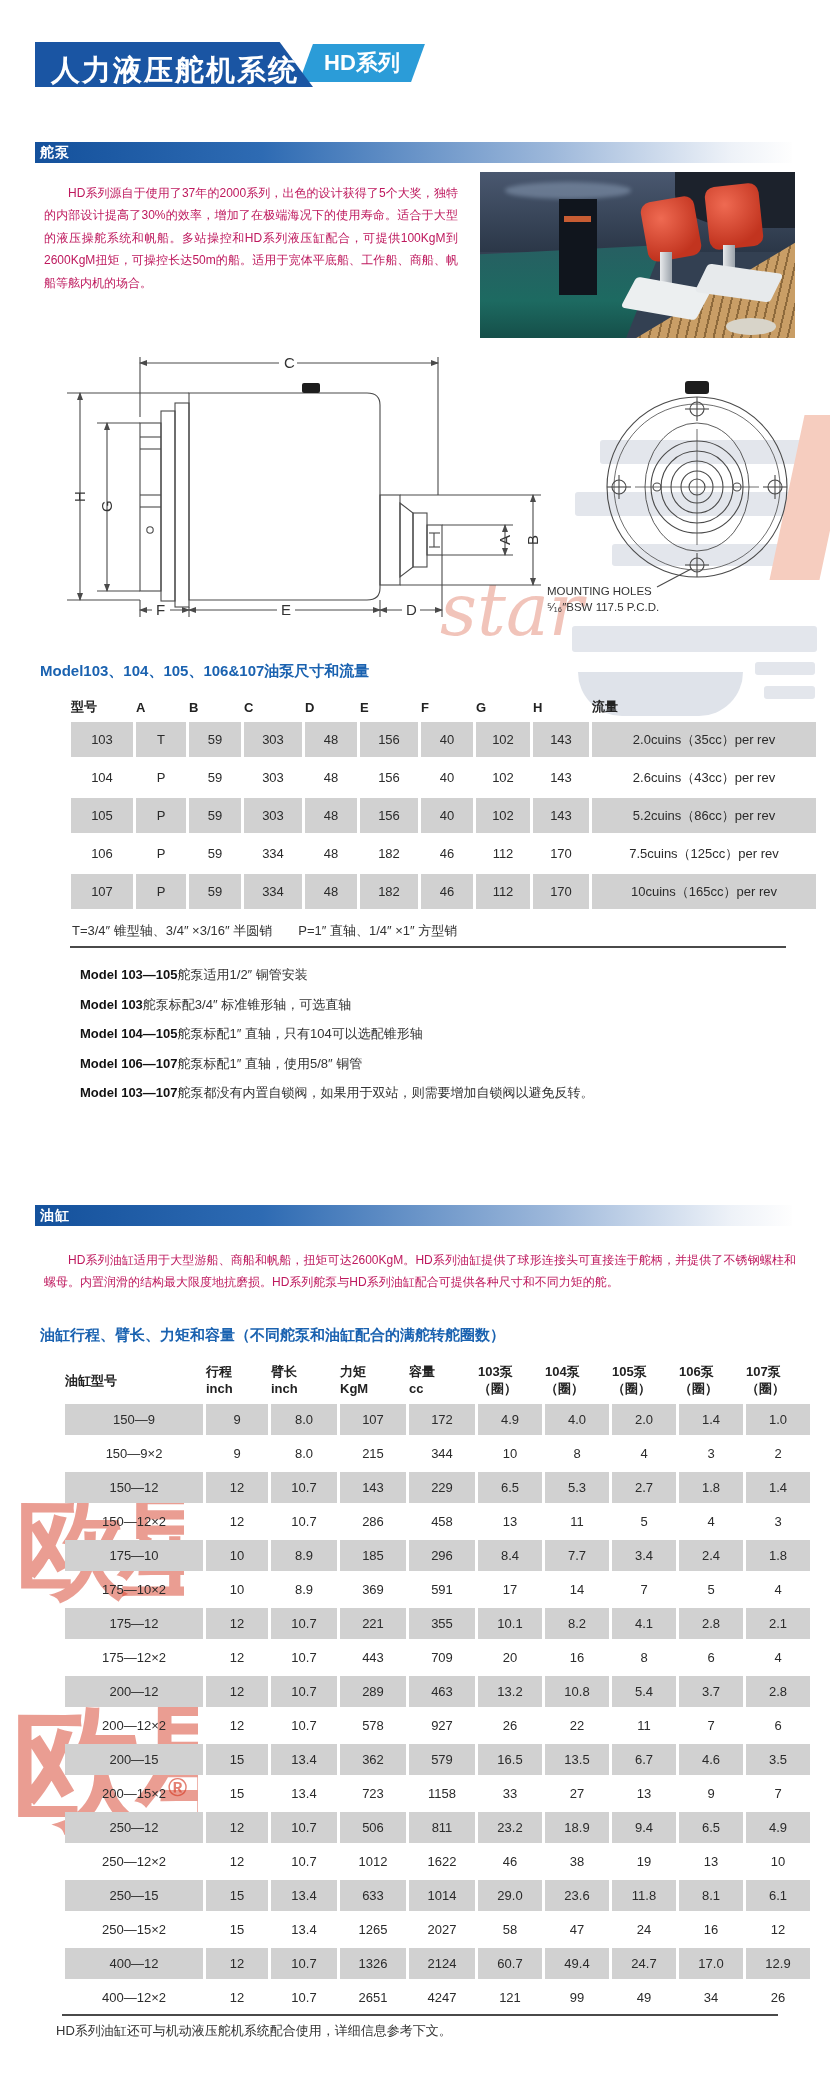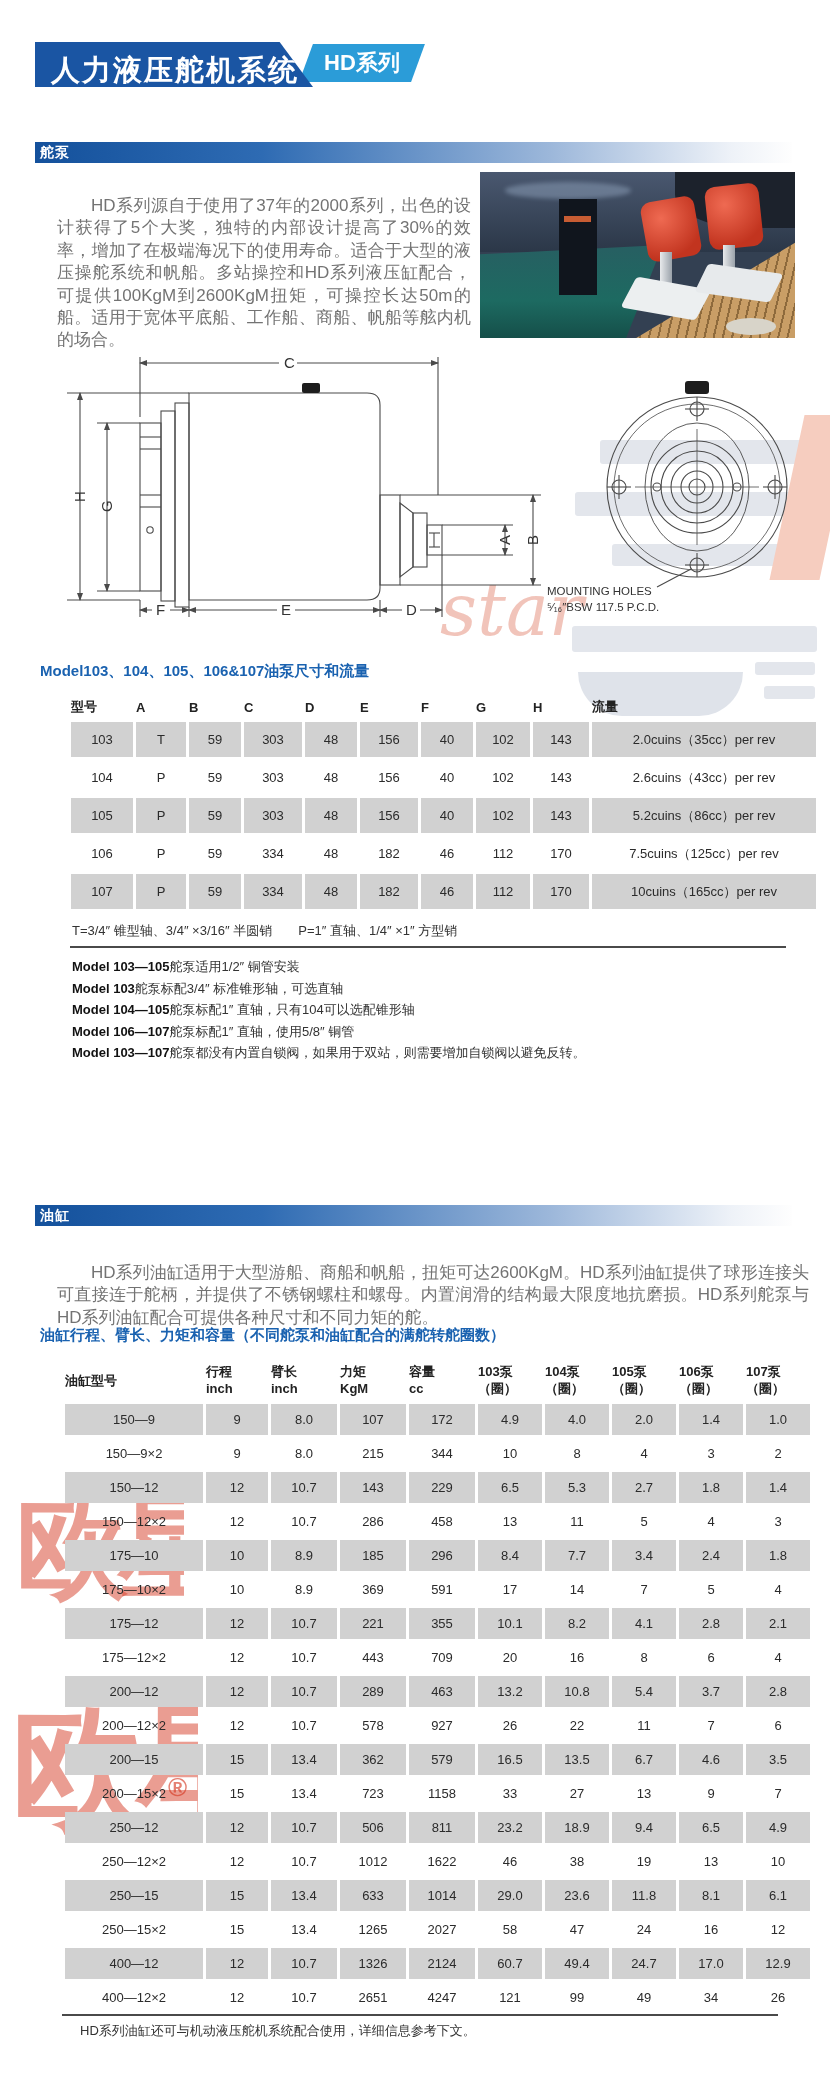--- a/index.html
+++ b/index.html
@@ -16,22 +16,22 @@
     transform:skewX(-20deg);z-index:2;}
   .series-badge span{display:block;transform:skewX(20deg);color:#fff;font-size:22px;
     font-weight:bold;text-align:center;line-height:38px;}
 
   
   .section-bar{left:35px;width:757px;height:21px;z-index:3;
     background:linear-gradient(90deg,#14519c 0%,#2e6bb3 30%,#9cb7da 68%,#eef2f8 92%,#fefefe 100%);}
   .section-bar span{display:block;color:#fff;font-size:14px;font-weight:bold;
     line-height:21px;padding-left:5px;letter-spacing:1px;}
 
-  .intro{font-size:17px;line-height:22.4px;text-align:justify;color:#737373;
-    text-indent:2em;margin:17px;z-index:2;}
+  .intro{font-size:12px;line-height:22.4px;text-align:justify;color:#be185d;
+    text-indent:2em;margin:4px;z-index:2;}
 
   
   .photo{left:480px;top:172px;width:315px;height:166px;overflow:hidden;background:#334052;z-index:2;}
   .photo .ceiling{position:absolute;left:0;top:0;width:100%;height:48%;
     background:linear-gradient(180deg,#4a5870 0%,#39465a 55%,#2b3748 100%);}
   .photo .glow{position:absolute;left:8%;top:6%;width:40%;height:10%;background:#8fa2bb;opacity:.5;border-radius:50%;filter:blur(2px);}
   .photo .floor-teal{position:absolute;left:0;top:44%;width:58%;height:56%;
     background:linear-gradient(180deg,#275f62 0%,#1d6a61 60%,#154f49 100%);
     clip-path:polygon(0 10%,100% 0,80% 100%,0 100%);}
   .photo .deck{position:absolute;left:30%;top:30%;width:70%;height:70%;
@@ -71,21 +71,21 @@
   th{font-size:13px;font-weight:bold;color:#222;text-align:left;padding:0;}
   td{font-size:13px;color:#2b2b2b;text-align:center;padding:0;}
   #pump-table td{height:35px;margin-left:27px;}
   #cyl-table td{height:31px;}
   #pump-table th{height:24px;}
   #cyl-table th{height:42px;vertical-align:middle;}
   tr.gray td{background:#d1d1d1;}
   .th2 div{line-height:17px;}
   .rule{background:#4a4a4a;height:2px;z-index:2;}
   .footnote{font-size:13px;color:#333;margin:0;white-space:pre-wrap;z-index:2;}
-  .notes p{margin:0;font-size:13px;line-height:21.5px;color:#333;}
+  .notes p{margin:8px;font-size:13px;line-height:21.5px;color:#333;}
   .notes b{color:#111;}
   .footer-note{font-size:13px;color:#333;margin:0;z-index:2;}
 </style>
 </head>
 <body>
 
 <div class="page">
 
   <div class="layer title-banner">
     <span>人力液压舵机系统</span>
@@ -629,15 +629,15 @@
           <td>121</td>
           <td>99</td>
           <td>49</td>
           <td>34</td>
           <td>26</td>
         </tr>
       </tbody>
   </table>
 
   <div class="layer rule" style="left:62px;top:2014px;width:716px;"></div>
-  <p class="layer footer-note" style="left:80px;top:2022px;">HD系列油缸还可与机动液压舵机系统配合使用，详细信息参考下文。</p>
+  <p class="layer footer-note" style="left:56px;top:2022px;">HD系列油缸还可与机动液压舵机系统配合使用，详细信息参考下文。</p>
 
 </div>
 
 </body></html>

